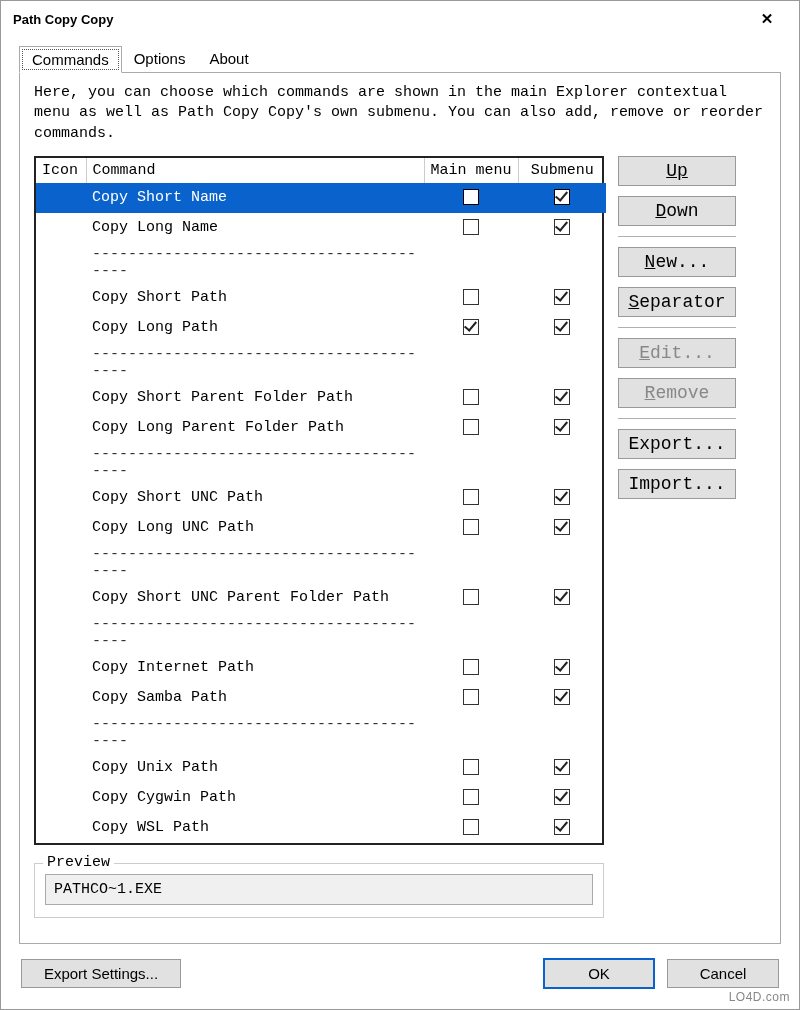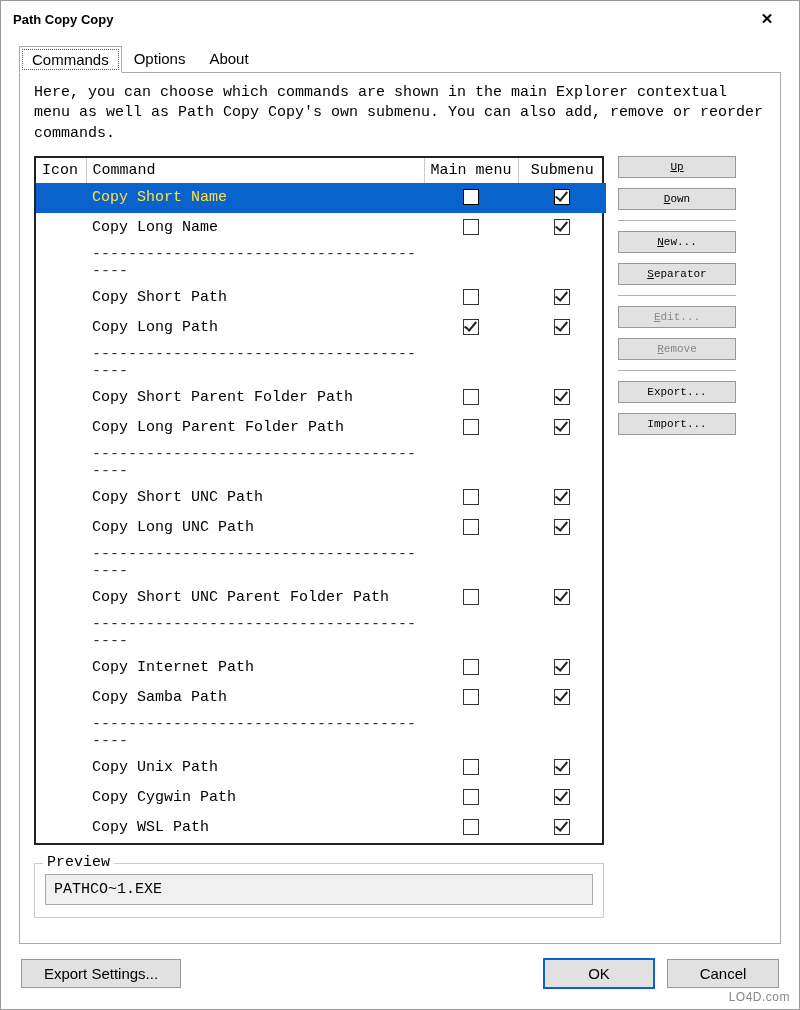--- a/index.html
+++ b/index.html
@@ -52,37 +52,37 @@
   padding: 4px 6px; border-right: 1px solid #ccc;
 }
 .cmd-table th:last-child { border-right: none; }
 .col-icon { width: 50px; }
 .col-cmd { width: 338px; }
 .col-main { width: 94px; text-align: center !important; }
 .col-sub { width: 88px; text-align: center !important; }
 .cmd-table td { padding: 3px 6px; font-size: 15px; height: 30px; vertical-align: middle; }
 .cmd-table td.c-icon { }
 .cmd-table td.c-main, .cmd-table td.c-sub { text-align: center; }
-.row-selected td { background: #0a63cc; color: #fde047; }
+.row-selected td { background: #0a63cc; color: #ffffff; }
 .sep-row td { color: #333; }
 .chk {
   display: inline-block; width: 16px; height: 16px;
   border: 1.5px solid #333; background: #fff; position: relative;
   vertical-align: middle;
 }
 .row-selected .chk { border-color: #000; }
 .chk.checked::after {
   content: ""; position: absolute; left: 3px; top: -1px;
   width: 5px; height: 10px; border: solid #222;
   border-width: 0 2px 2px 0; transform: rotate(40deg);
 }
 .side-btns { display: flex; flex-direction: column; width: 118px; gap: 0; }
 .sbtn {
   background: #e1e1e1; border: 1px solid #999;
-  font-size: 11px; padding: 4px 0; text-align: center;
+  font-size: 18px; padding: 4px 0; text-align: center;
   cursor: default; margin-bottom: 10px;
 }
 .sbtn .u { text-decoration: underline; }
 .sbtn.disabled { color: #888; }
 .sdiv { border-top: 1px solid #b0b0b0; margin: 0 0 10px 0; }
 .preview-box {
   border: 1px solid #ccc; margin-top: 18px; padding: 10px 10px 12px 10px;
   position: relative; width: 570px;
 }
 .preview-legend {

